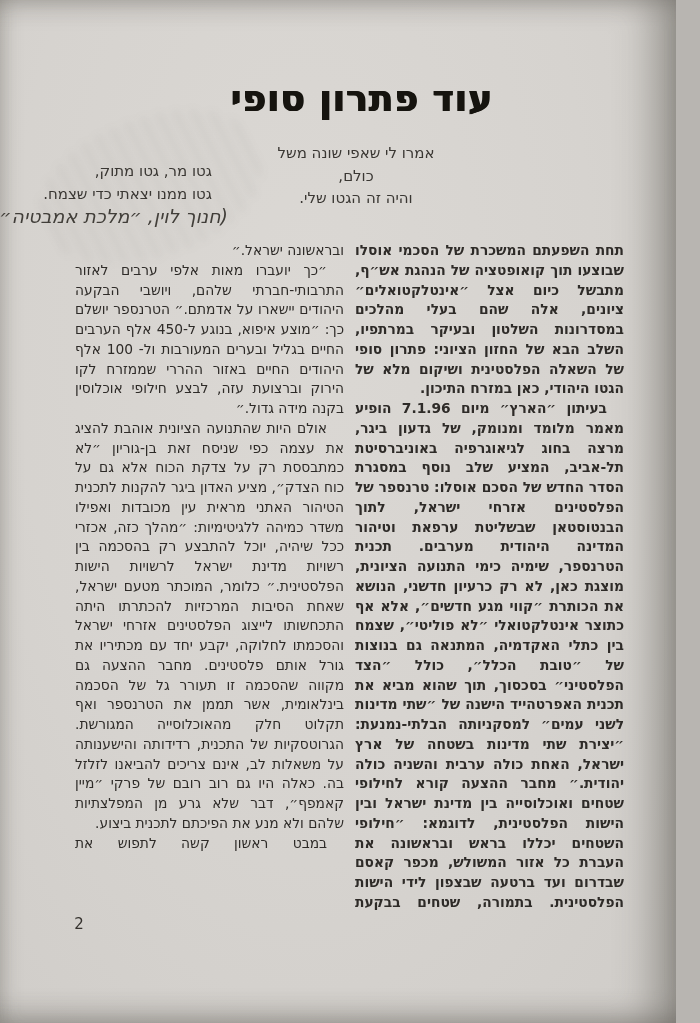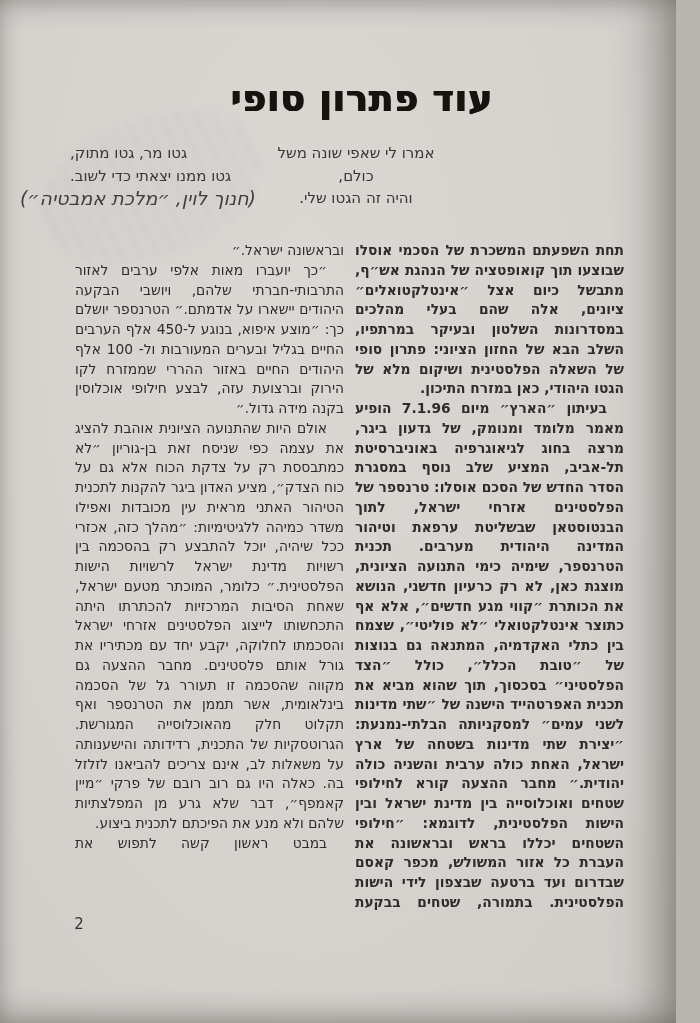--- a/index.html
+++ b/index.html
@@ -31,21 +31,21 @@
     position:absolute;top:78px;left:0;width:700px;margin:0;
     text-align:center;transform:translateX(12px);
     font-size:36px;font-weight:bold;letter-spacing:1px;
     color:#16140f;
     text-shadow:.7px 0 0 #16140f,-.7px 0 0 #16140f;
   }
   .epigraph{position:absolute;top:142px;left:0;width:700px;height:100px;
     font-size:15px;color:#3a3733;}
   .stanza{position:absolute;top:0;line-height:22.5px;}
   .stanza-first{right:258px;width:172px;text-align:center;}
-  .stanza-second{right:460px;width:170px;text-align:left;}
+  .stanza-second{right:488px;width:170px;text-align:right;margin-top:18px;}
   .attribution{
     font-style:italic;font-size:19px;white-space:nowrap;
     margin-right:-16px;color:#413e39;
   }
   .columns{
     position:absolute;top:241px;right:52px;left:75px;
     display:flex;gap:11px;height:676px;overflow:hidden;
     color:#2e2b28;
   }
   .col{font-size:13.8px;line-height:19.75px;text-align:justify;}
@@ -68,21 +68,21 @@
 
   <h1 class="title">עוד פתרון סופי</h1>
 
   <div class="epigraph">
     <div class="stanza stanza-first">
       <div>אמרו לי שאפי שונה משל כולם,</div>
       <div>והיה זה הגטו שלי.</div>
     </div>
     <div class="stanza stanza-second">
       <div>גטו מר, גטו מתוק,</div>
-      <div>גטו ממנו יצאתי כדי לשוב.</div>
+      <div>גטו ממנו יצאתי כדי שצמח.</div>
       <div class="attribution">(חנוך לוין, ״מלכת אמבטיה״)</div>
     </div>
   </div>
 
   <div class="columns">
     <div class="col col-right">
       <p>תחת השפעתם המשכרת של הסכמי אוסלו שבוצעו תוך קואופטציה של הנהגת אש״ף, מתבשל כיום אצל ״אינטלקטואלים״ ציונים, אלה שהם בעלי מהלכים במסדרונות השלטון ובעיקר במרתפיו, השלב הבא של החזון הציוני: פתרון סופי של השאלה הפלסטינית ושיקום מלא של הגטו היהודי, כאן במזרח התיכון.</p>
       <p class="indent">בעיתון ״הארץ״ מיום 7.1.96 הופיע מאמר מלומד ומנומק, של גדעון ביגר, מרצה בחוג לגיאוגרפיה באוניברסיטת תל-אביב, המציע שלב נוסף במסגרת הסדר החדש של הסכם אוסלו: טרנספר של הפלסטינים אזרחי ישראל, לתוך הבנטוסטאן שבשליטת ערפאת וטיהור המדינה היהודית מערבים. תכנית הטרנספר, שימיה כימי התנועה הציונית, מוצגת כאן, לא רק כרעיון חדשני, הנושא את הכותרת ״קווי מגע חדשים״, אלא אף כתוצר אינטלקטואלי ״לא פוליטי״, שצמח בין כתלי האקדמיה, המתנאה גם בנוצות של ״טובת הכלל״, כולל ״הצד הפלסטיני״ בסכסוך, תוך שהוא מביא את תכנית האפרטהייד הישנה של ״שתי מדינות לשני עמים״ למסקניותה הבלתי-נמנעת: ״יצירת שתי מדינות בשטחה של ארץ ישראל, האחת כולה ערבית והשניה כולה יהודית.״ מחבר ההצעה קורא לחילופי שטחים ואוכלוסייה בין מדינת ישראל ובין הישות הפלסטינית, לדוגמא: ״חילופי השטחים יכללו בראש ובראשונה את העברת כל אזור המשולש, מכפר קאסם שבדרום ועד ברטעה שבצפון לידי הישות הפלסטינית. בתמורה, שטחים בבקעת הירדן יועברו</p>
     </div>
     <div class="col col-left">

